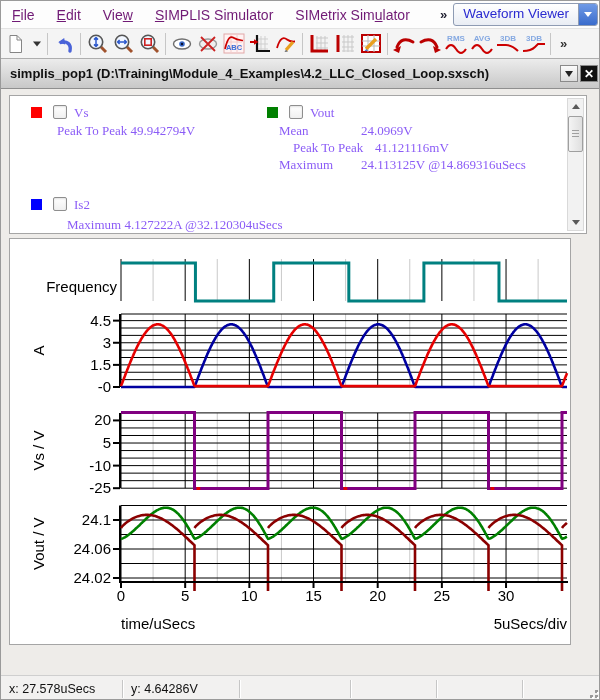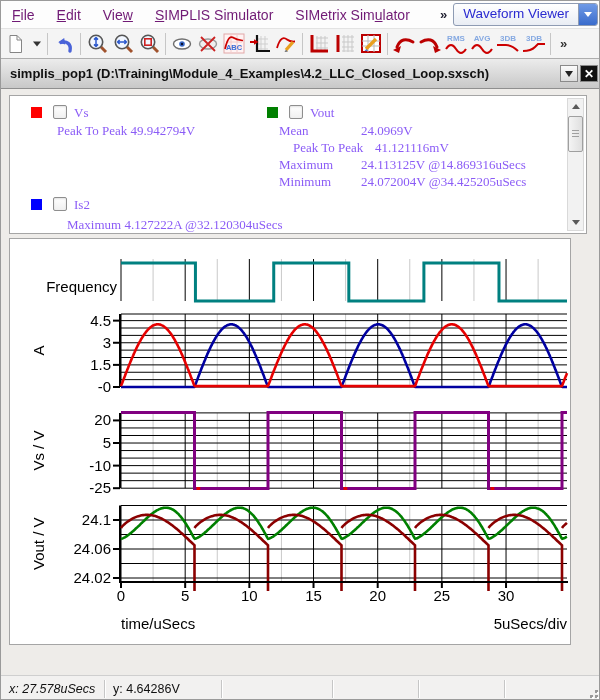--- a/index.html
+++ b/index.html
@@ -262,22 +262,20 @@
 
     <span class="lg-sq" style="left:257px;top:11px;background:#008000;"></span>
     <span class="lg-cb" style="left:279px;top:9px;"></span>
     <span class="lg-name" style="left:300px;top:9px;">Vout</span>
     <span class="lg-row" style="left:269px;top:27px;">
       <span class="lbl">Mean</span><span>24.0969V</span></span>
     <span class="lg-row" style="left:283px;top:44px;">
       <span class="lbl">Peak To Peak</span><span>41.121116mV</span></span>
     <span class="lg-row" style="left:269px;top:61px;">
       <span class="lbl">Maximum</span><span>24.113125V @14.869316uSecs</span></span>
-    <span class="lg-row" style="left:269px;top:78px;">
-      <span class="lbl">Minimum</span><span>24.072004V @34.425205uSecs</span></span>
 
     <span class="lg-sq" style="left:21px;top:103px;background:#0000ff;"></span>
     <span class="lg-cb" style="left:43px;top:101px;"></span>
     <span class="lg-name" style="left:64px;top:101px;">Is2</span>
     <span class="lg-line" style="left:47px;top:121px;margin-left:10px;">
       <span>Maximum</span>&nbsp;<span>4.127222A @32.120304uSecs</span></span>
 
     <span id="lg-scroll">
       <span class="sc-btn sc-up">
           <span class="sc-tri-up"></span>
@@ -439,21 +437,21 @@
         <text x="303.51798561151077" y="362" text-anchor="middle" font-size="15" font-family="Liberation Sans, sans-serif" fill="#000">15</text>
         <text x="367.6906474820144" y="362" text-anchor="middle" font-size="15" font-family="Liberation Sans, sans-serif" fill="#000">20</text>
         <text x="431.863309352518" y="362" text-anchor="middle" font-size="15" font-family="Liberation Sans, sans-serif" fill="#000">25</text>
         <text x="496.0359712230216" y="362" text-anchor="middle" font-size="15" font-family="Liberation Sans, sans-serif" fill="#000">30</text>
         <text x="111" y="390" text-anchor="start" font-size="15" font-family="Liberation Sans, sans-serif" fill="#000">time/uSecs</text>
         <text x="557" y="390" text-anchor="end" font-size="15" font-family="Liberation Sans, sans-serif" fill="#000">5uSecs/div</text>
       </svg>
   </div>
 
   <div id="statusbar">
-    <span class="st-cell" style="width:103px;font-style:italic;">x: 27.578uSecs</span>
+    <span class="st-cell" style="width:121px;">x: 27.578uSecs</span>
     <span class="st-sep"></span>
     <span class="st-cell" style="width:116px;">y: 4.64286V</span>
     <span class="st-sep"></span>
     <span class="st-cell" style="width:110px;"></span>
       <span class="st-sep"></span>
     <span class="st-cell" style="width:85px;"></span>
       <span class="st-sep"></span>
     <span class="st-cell" style="width:85px;"></span>
       <span class="st-sep"></span>
     <span class="st-fill"></span>

